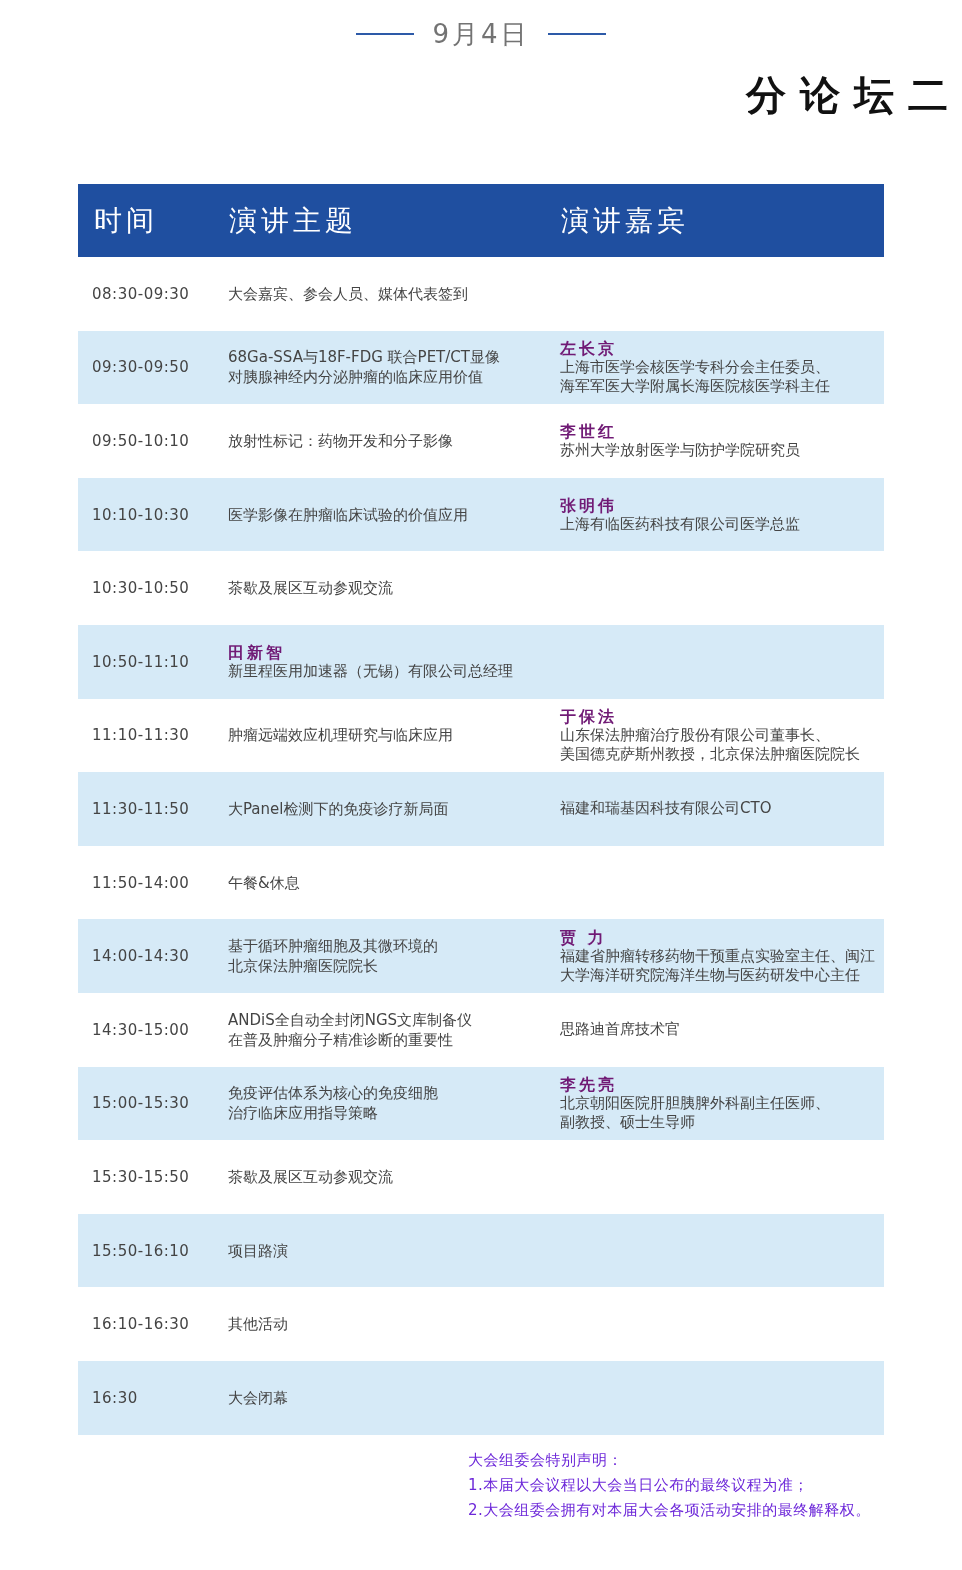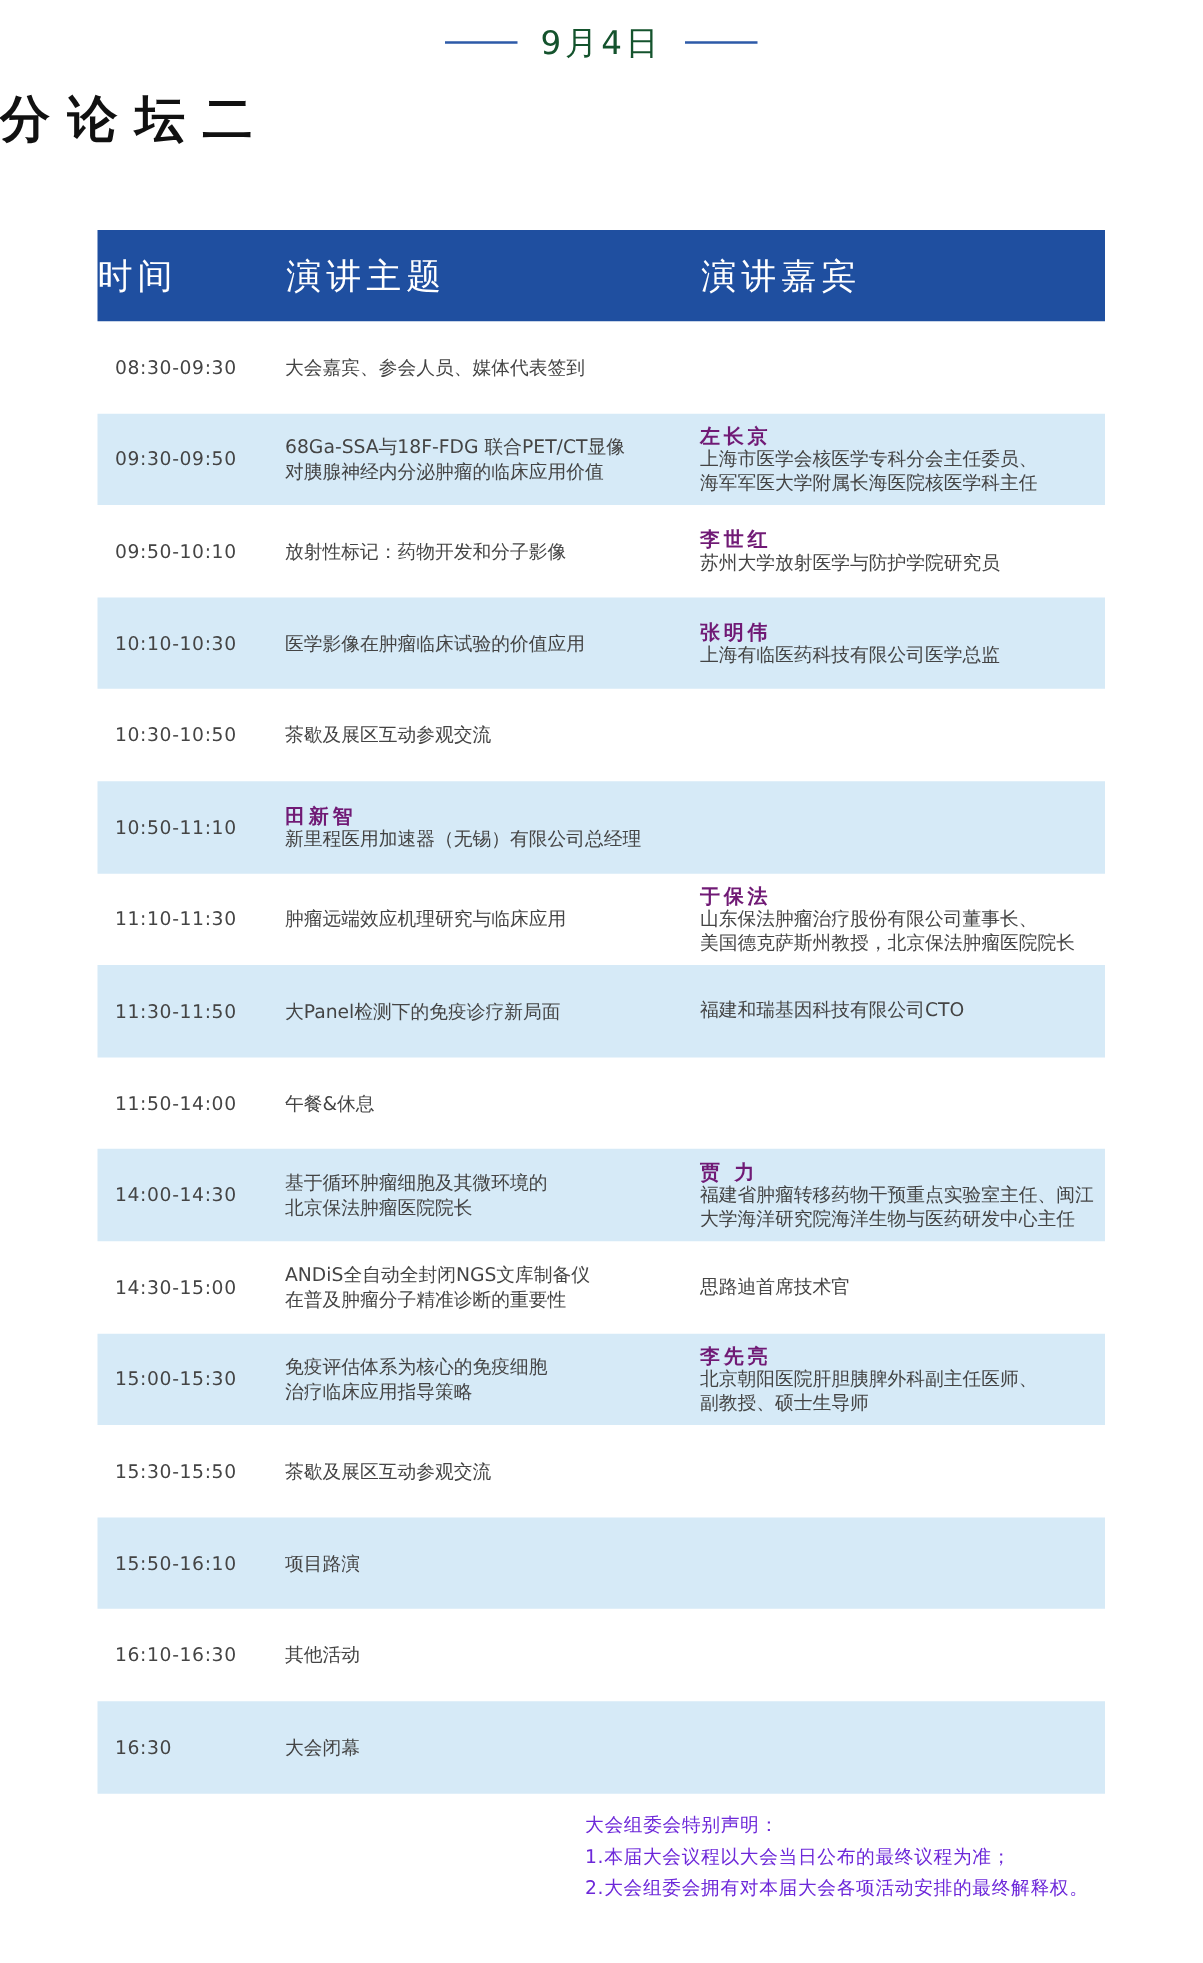--- a/index.html
+++ b/index.html
@@ -7,34 +7,34 @@
     width: 962px; height: 1570px; position: relative; overflow: hidden;
     font-family: "DejaVu Sans", "Liberation Sans", sans-serif;
     color: #3a3a3a;
   }
   .date-row {
     position: absolute; top: 14px; left: 0; width: 962px; height: 40px;
     display: flex; align-items: center; justify-content: center;
   }
   .date-line { width: 58px; height: 2px; background: #2d5aa8; }
   .date-text {
-    font-size: 26px; color: #14532d; margin: 0 18px; letter-spacing: 3px; font-weight: 500;
+    font-size: 26px; color: #737373; margin: 0 18px; letter-spacing: 3px; font-weight: 500;
   }
   .title {
-    position: absolute; top: 68px; left: 0; width: 962px; text-align: left;
+    position: absolute; top: 68px; left: 0; width: 962px; text-align: right;
     font-size: 40px; font-weight: bold; color: #111; letter-spacing: 14px;
   }
   .table {
     position: absolute; left: 78px; top: 184px; width: 806px;
   }
   .thead {
     height: 73px; background: #1f4fa0; display: flex; align-items: center;
     color: #fff; font-size: 28px; letter-spacing: 4px;
   }
-  .thead .c-time { padding-left: 0; width: 136px; box-sizing: border-box; }
+  .thead .c-time { padding-left: 16px; width: 136px; box-sizing: border-box; }
   .thead .c-topic { width: 333px; box-sizing: border-box; padding-left: 15px; }
   .thead .c-speaker { box-sizing: border-box; padding-left: 14px; }
   .row {
     height: 73.6px; display: flex; align-items: center; box-sizing: border-box;
     font-size: 15px; color: #444;
   }
   .row.alt { background: #d6eaf7; }
   .row .c-time { width: 150px; padding-left: 14px; box-sizing: border-box; letter-spacing: 0.5px; color: #444; }
   .row .c-topic { width: 332px; line-height: 20px; box-sizing: border-box; }
   .row .c-speaker { flex: 1; line-height: 19px; }

